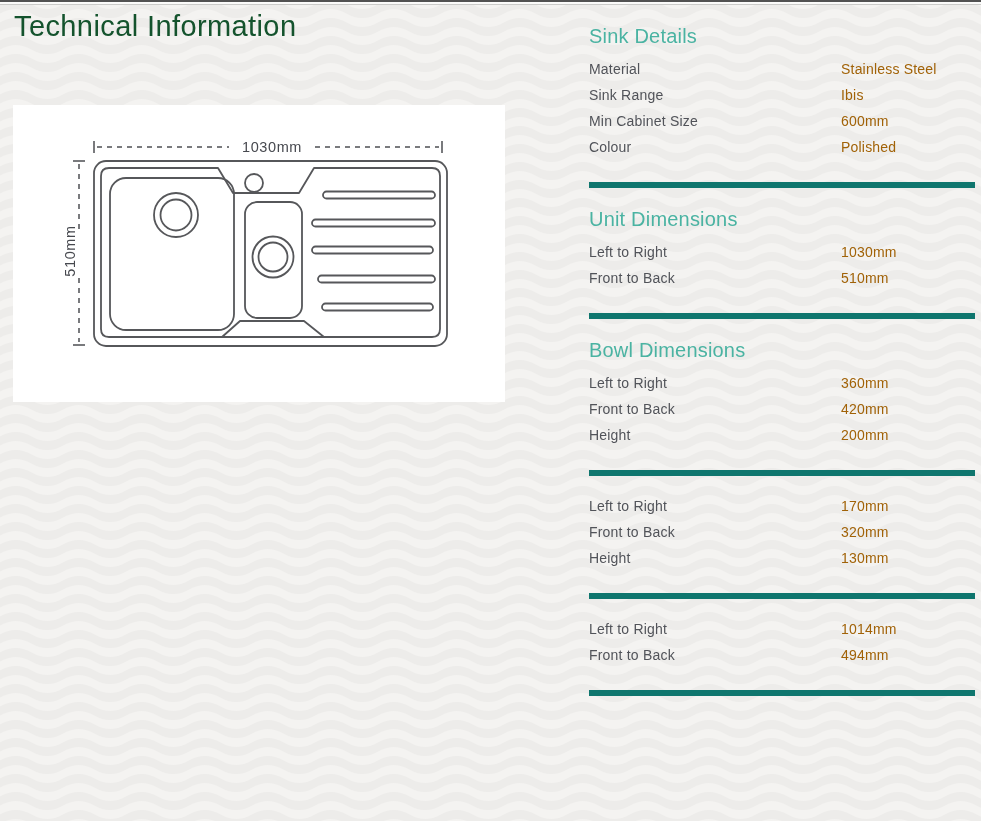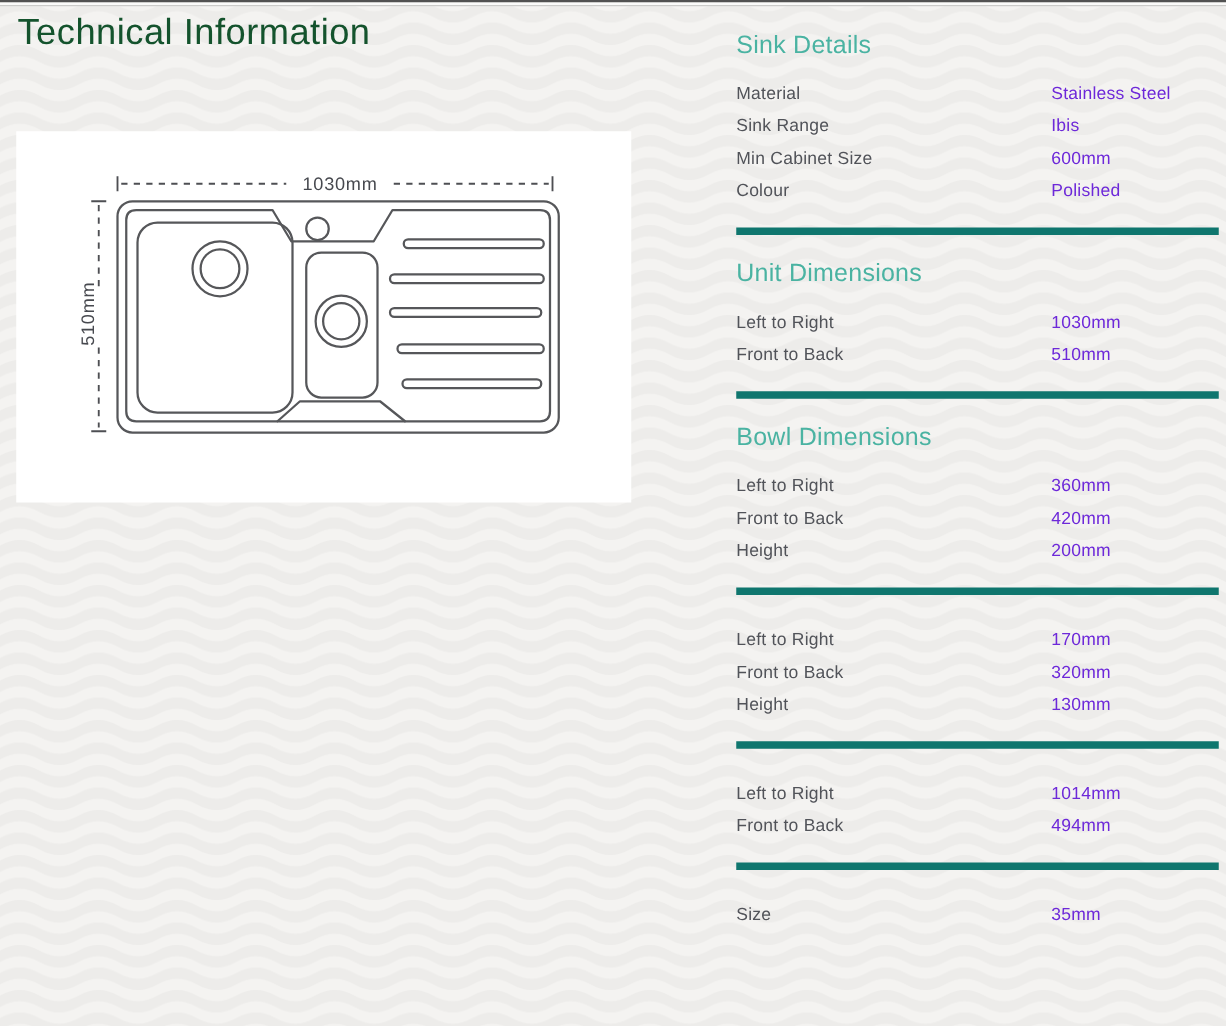--- a/index.html
+++ b/index.html
@@ -27,23 +27,23 @@
   .diagram-card svg { display:block; width:492px; height:297px; }
 
   .specs-panel { position:absolute; left:589px; top:20px; width:386px; }
 
   .spec-section { border-top:6px solid #0f766e; padding:22px 0 17px 0; }
   .spec-section:first-child { border-top:none; padding-top:7px; }
   .spec-section h3 {
     font-size:20px; line-height:18px; font-weight:normal;
     color:#4ab3a2; letter-spacing:0.2px; margin:0 0 16px 0;
   }
-  .spec-row { display:flex; height:26px; align-items:center; font-size:14px; letter-spacing:0.2px; }
+  .spec-row { display:flex; height:26px; font-size:14px; letter-spacing:0.2px; }
   .spec-label { width:252px; color:#515359; }
-  .spec-value { color:#6d28d9; }
+  .spec-value { color:#a16207; }
 
   .dim-text { font-size:14.5px; fill:#47494f; letter-spacing:0.6px; }
 </style>
 </head>
 <body>
 
 <svg class="bg-waves" width="981" height="821" xmlns="http://www.w3.org/2000/svg">
   <defs>
     <pattern id="waves" width="63" height="18" patternUnits="userSpaceOnUse">
       <rect width="63" height="18" fill="#f4f3f1"></rect>
@@ -190,21 +190,15 @@
   </div>
 
   <div class="spec-row">
     <div class="spec-label">Front to Back</div>
     <div class="spec-value">494mm</div>
   </div>
 </div>
   </div>
 
   <div class="spec-section">
-    <div>
-  <div class="spec-row">
-    <div class="spec-label">Size</div>
-    <div class="spec-value">35mm</div>
-  </div>
-</div>
   </div>
 </div>
 </div>
 
 </body></html>

